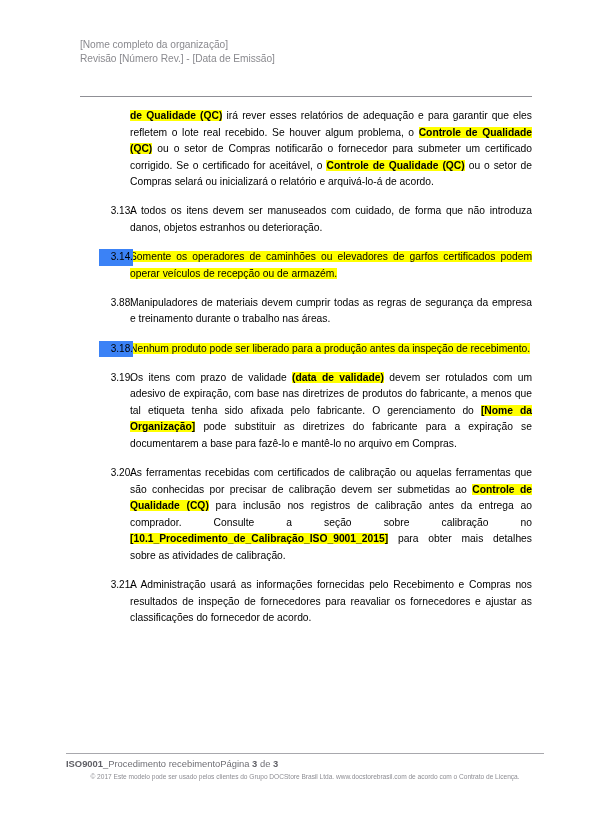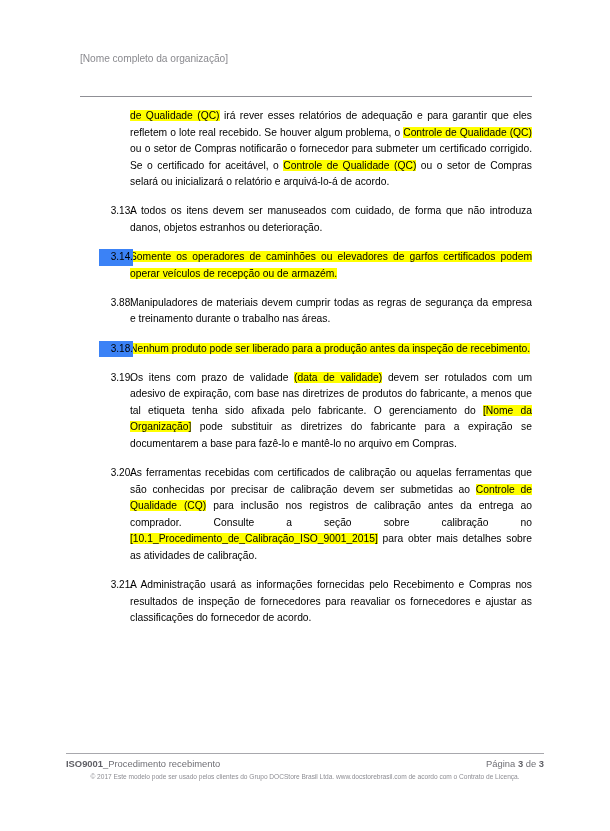--- a/index.html
+++ b/index.html
@@ -23,21 +23,21 @@
     width: 610px;
     height: 831px;
     background: #ffffff;
     box-sizing: border-box;
   }
 
   
   .header {
     position: absolute;
     left: 80px;
-    top: 52px;
+    top: 38px;
     width: 452px;
   }
   .header-line {
     font-size: 10.2px;
     line-height: 14.2px;
     color: #8a8a8f;
     white-space: nowrap;
     letter-spacing: -0.05px;
   }
   .header-line b {
@@ -88,21 +88,21 @@
     font-size: 10px;
     line-height: 16.6px;
   }
 
   mark {
     background: #ffff00;
     color: #000000;
     padding: 0;
   }
   mark.b, .hl-b {
-    font-weight: normal;
+    font-weight: bold;
   }
   .para.fullhl {
     background: transparent;
   }
   .para.fullhl .num,
   .para.fullhl .txt {
     background: #3b82f6;
   }
   .txt { display: inline; }
 
@@ -116,21 +116,21 @@
     border-top: 1px solid #a8a8ad;
   }
   .footer {
     position: absolute;
     left: 66px;
     top: 757px;
     width: 478px;
   }
   .footer-row {
     display: flex;
-    justify-content: space-between;
+    justify-content: flex-start;
     align-items: baseline;
     font-size: 9.4px;
     line-height: 13px;
     color: #6f6f75;
   }
   .footer-row .left b { color: #5f5f65; font-weight: bold; }
   .footer-row .right { white-space: nowrap; }
   .footer-row .right b { font-weight: bold; color: #5f5f65; }
   .footer-copy {
     margin-top: 2px;
@@ -141,20 +141,21 @@
     letter-spacing: -0.02px;
   }
 </style>
 </head>
 <body>
 
 <div class="page">
 
   <div class="header">
     <div class="header-line">[Nome completo da organização]</div>
+    <div class="header-line">Revisão [Número Rev.] - [Data de Emissão]</div>
   </div>
   <div class="header-rule"></div>
 
   <div class="content" id="content">
       <div class="para cont" id="para-continuation"><span class="txt"><mark class="b">de Qualidade (QC)</mark><span>  irá rever esses relatórios de adequação e para garantir que eles refletem o lote real recebido. Se houver algum problema, o </span><mark class="b">Controle de Qualidade (QC)</mark><span> ou o setor de Compras notificarão o fornecedor para submeter um certificado corrigido. Se o certificado for aceitável, o </span><mark class="b">Controle de Qualidade (QC)</mark><span>  ou o setor de Compras selará ou inicializará o relatório e arquivá-lo-á de acordo.</span></span></div>
       <div class="para numbered" id="para-3-13"><span class="num">3.13.</span><span class="txt"><span>A todos os itens devem ser manuseados com cuidado, de forma que não introduza danos, objetos estranhos ou deterioração.</span></span></div>
       <div class="para numbered fullhl" id="para-3-14"><span class="num">3.14.</span><span class="txt"><mark>Somente os operadores de caminhões ou elevadores de garfos certificados podem operar veículos de recepção ou de armazém.</mark></span></div>
       <div class="para numbered" id="para-3-17"><span class="num">3.88.</span><span class="txt"><span>Manipuladores de materiais devem cumprir todas as regras de segurança da empresa e treinamento durante o trabalho nas áreas.</span></span></div>
       <div class="para numbered fullhl" id="para-3-18"><span class="num">3.18.</span><span class="txt"><mark>Nenhum produto pode ser liberado para a produção antes da inspeção de recebimento.</mark></span></div>
       <div class="para numbered" id="para-3-19"><span class="num">3.19.</span><span class="txt"><span>Os itens com prazo de validade </span><mark class="b">(data de validade)</mark><span> devem ser rotulados com um adesivo de expiração, com base nas diretrizes de produtos do fabricante, a menos que tal etiqueta tenha sido afixada pelo fabricante. O gerenciamento do </span><mark class="b">[Nome da Organização]</mark><span> pode substituir as diretrizes do fabricante para a expiração se documentarem a base para fazê-lo e mantê-lo no arquivo em Compras.</span></span></div>

